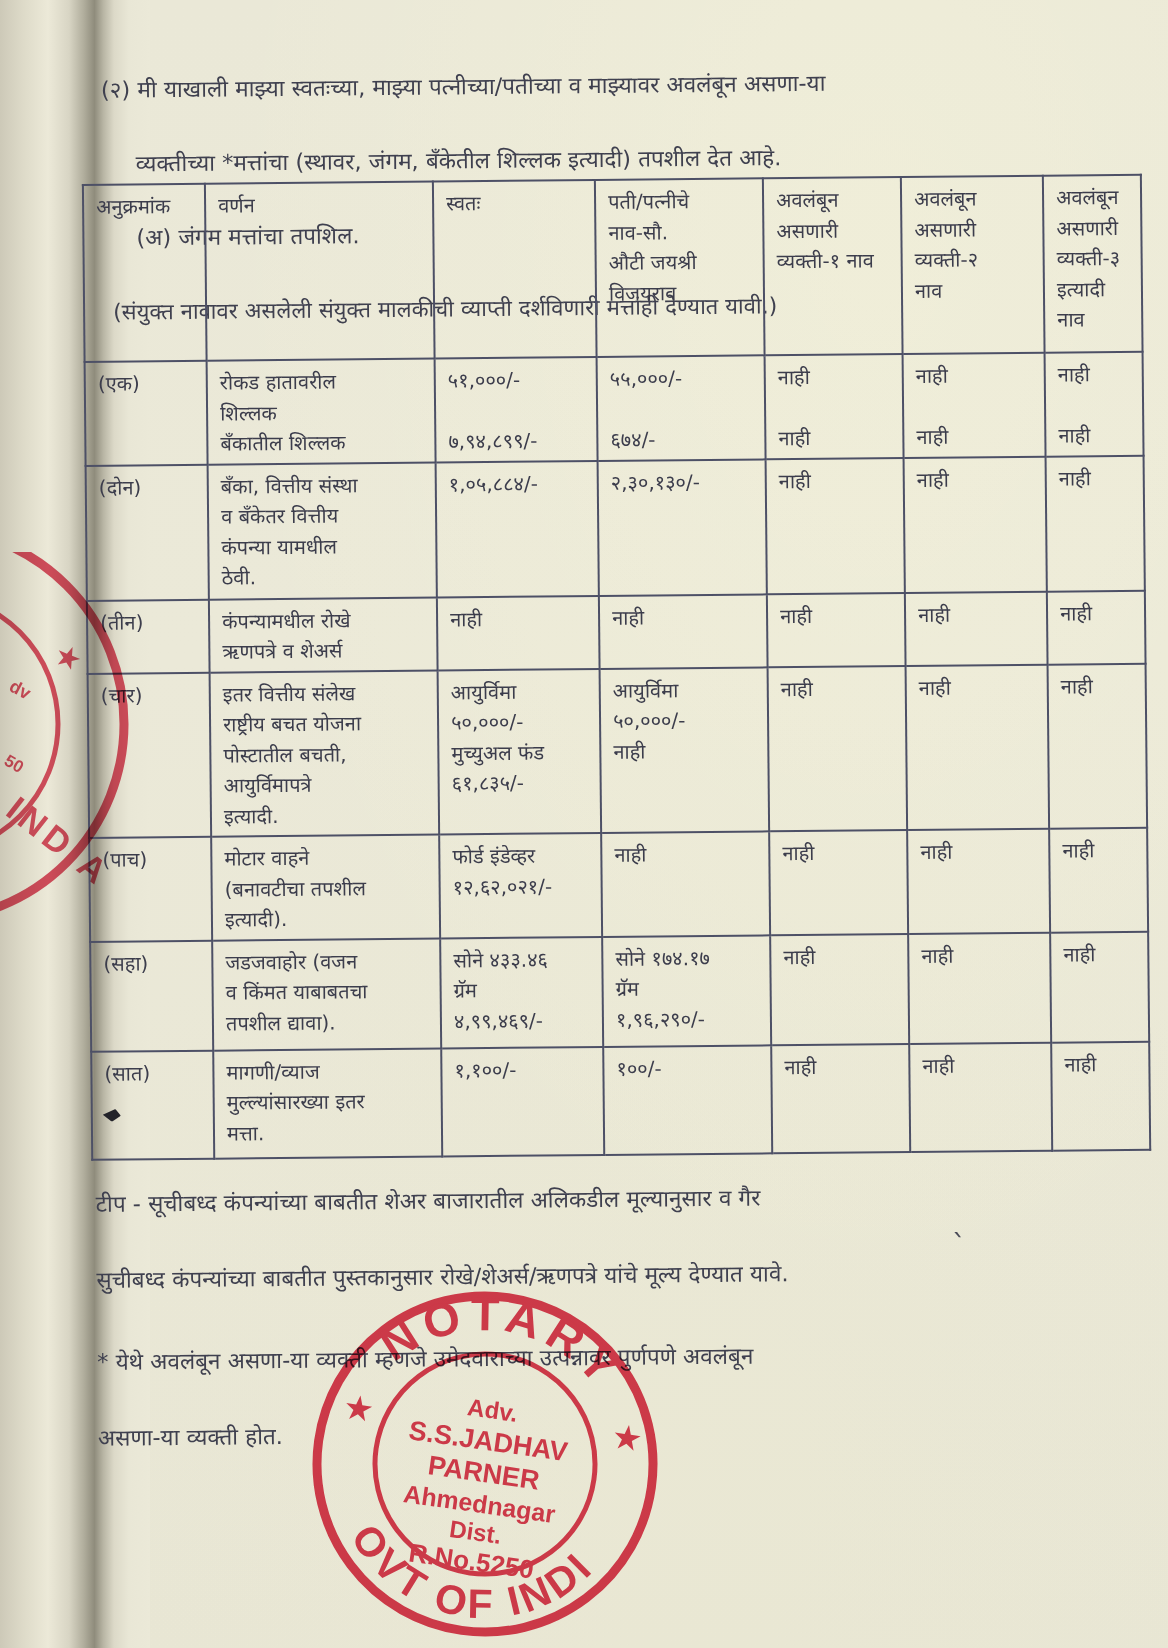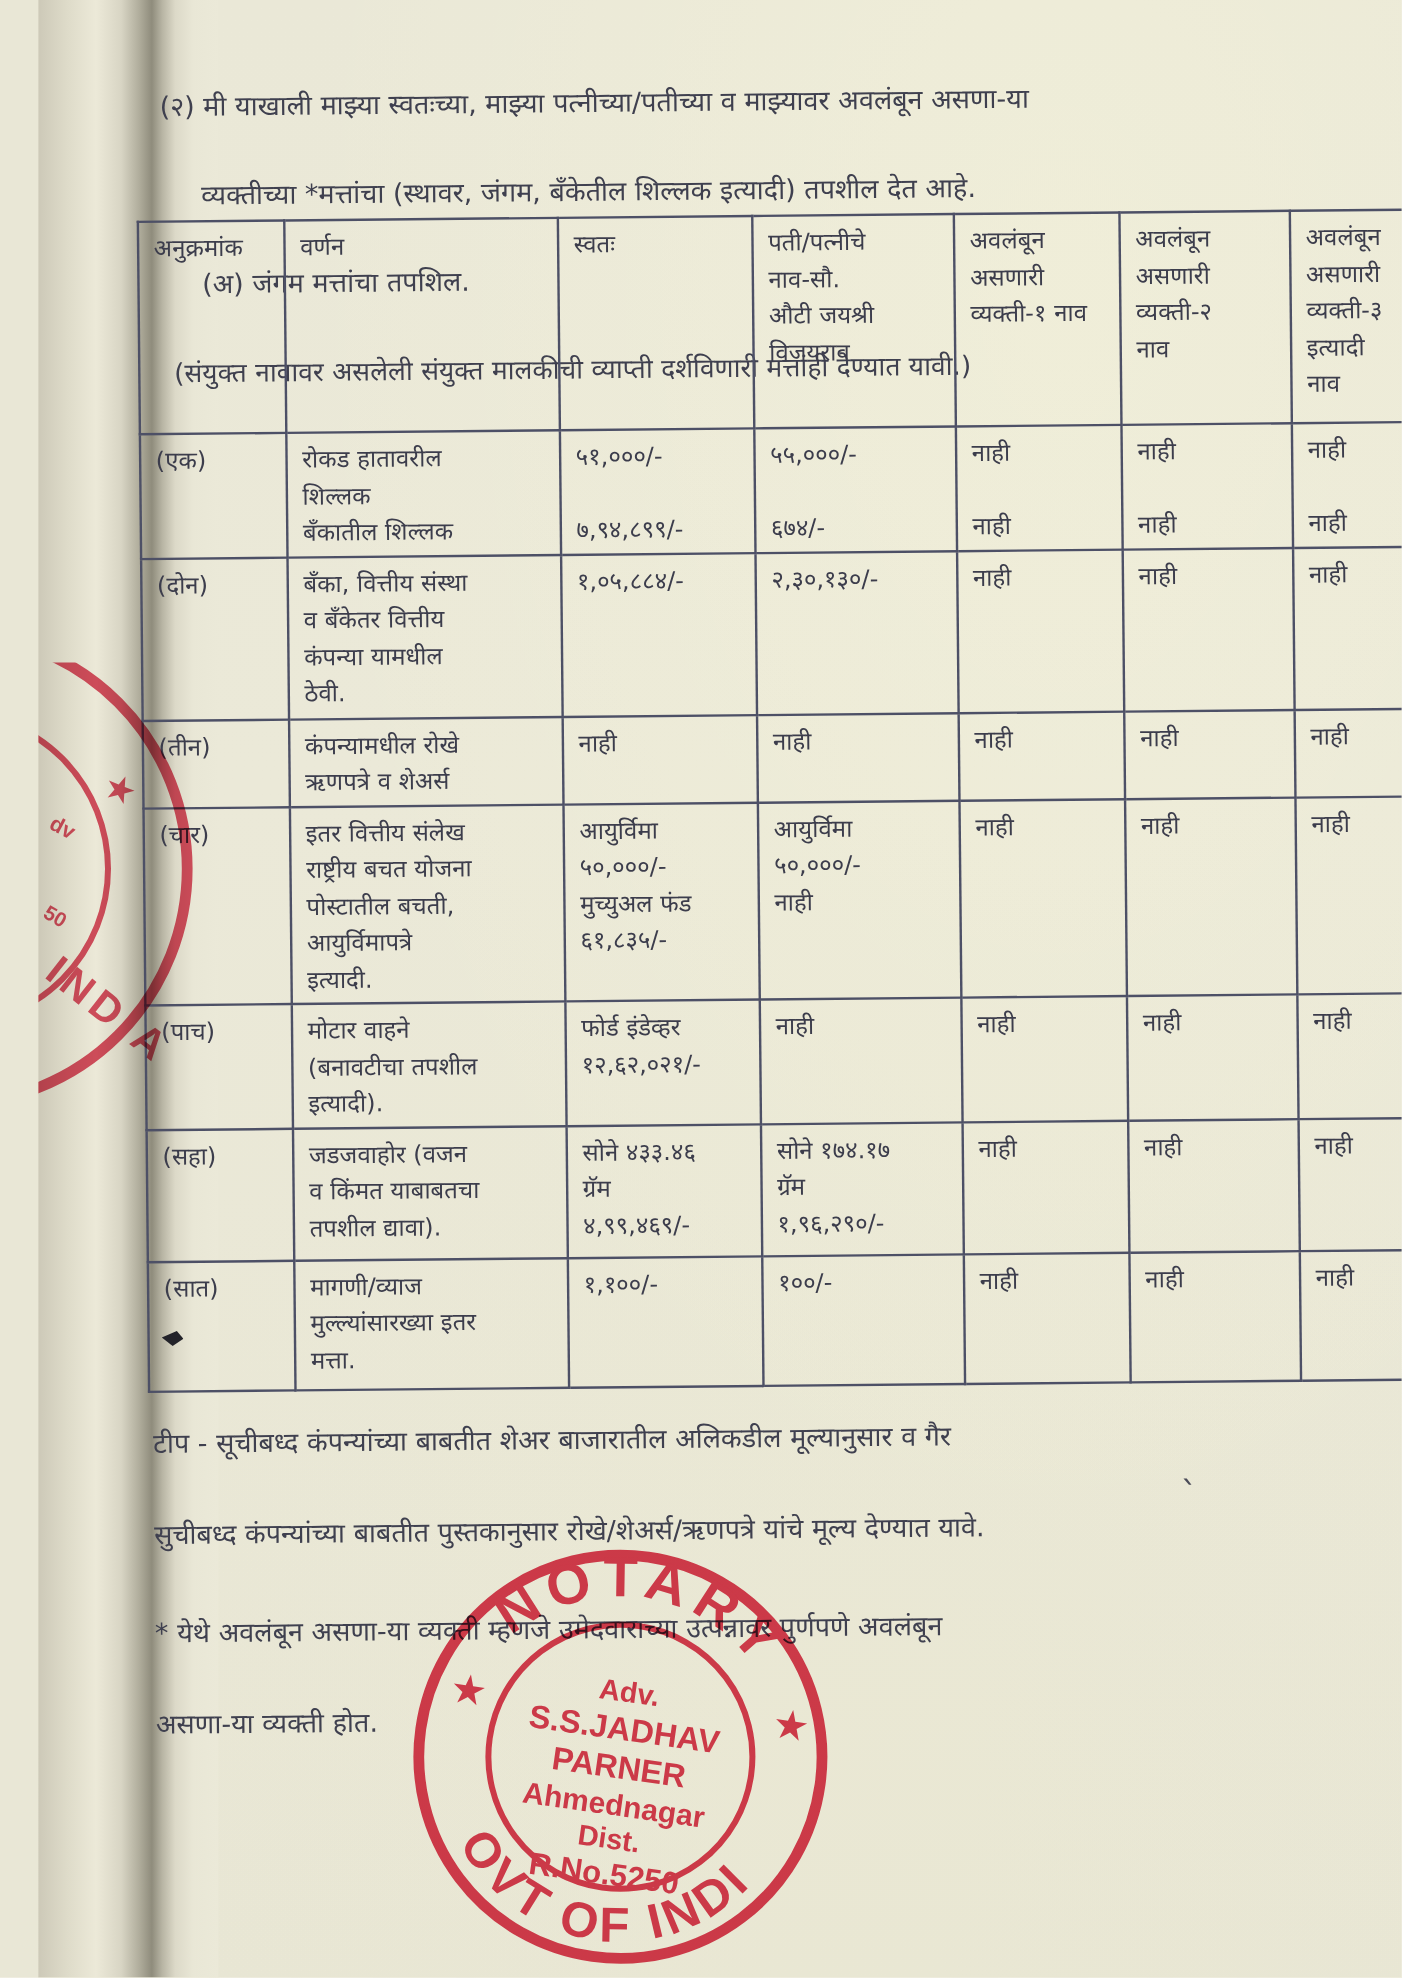--- a/index.html
+++ b/index.html
@@ -7,21 +7,20 @@
     width:1168px;height:1648px;position:relative;overflow:hidden;
     background:#e9e7d6;
     font-family:"DejaVu Sans",sans-serif;
   }
   .page{
     position:absolute;inset:0;
     background:
       radial-gradient(ellipse at 75% 15%, rgba(255,253,220,.25), transparent 55%),
       radial-gradient(ellipse at 60% 90%, rgba(235,233,210,.4), transparent 60%),
       linear-gradient(180deg,#eae8d7 0%,#ebe9d8 40%,#e8e6d4 100%);
-    margin-left: 32px;
   }
   .fold{
     position:absolute;left:0;top:0;width:150px;height:1648px;
     background:linear-gradient(90deg,
       #cdc9b8 0px,#dedbc9 16%,#ece9d8 32%,#d8d5c4 46%,
       #b0ad9c 56%,#8f8c7c 63%,#b9b6a5 69%,#dcd9c8 76%,
       #e9e7d6 86%,#ebe9d8 100%);
   }
   .rotor{position:absolute;inset:0;transform:rotate(-0.55deg);transform-origin:180px 820px;}
   .marathi{color:#3f404f;white-space:pre-line;}

